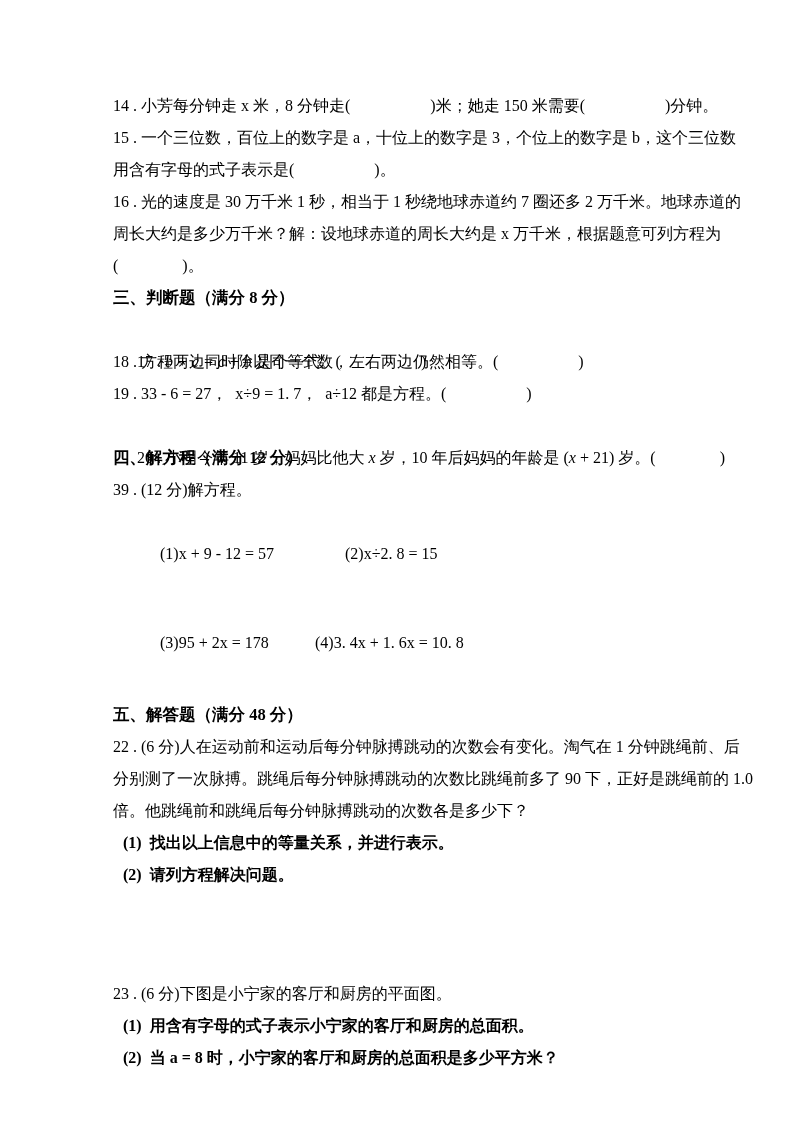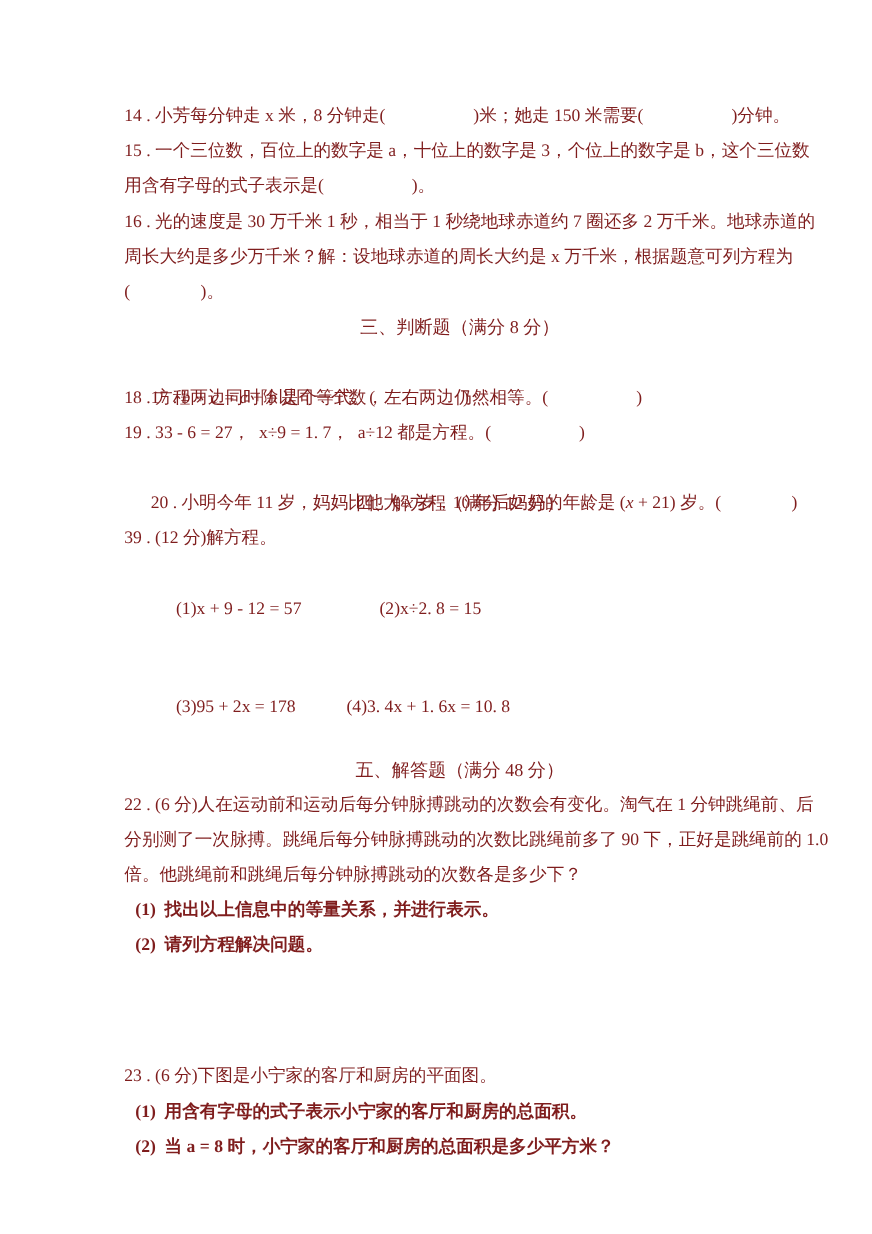--- a/index.html
+++ b/index.html
@@ -4,43 +4,43 @@
 <style>
   html, body { margin: 0; padding: 0; background: #ffffff; }
   .page {
     position: relative;
     width: 793px;
     height: 1122px;
     background: #ffffff;
     overflow: hidden;
     font-family: "Liberation Serif", "DejaVu Serif", serif;
     font-size: 16px;
-    color: #7f1d1d;
+    color: #000000;
   }
   .content {
     position: absolute;
     left: 113px;
     top: 90px;
     width: 610px;
   }
   .line {
     height: 32px;
     line-height: 32px;
     white-space: pre;          
   }
-  .heading { font-weight: normal; font-size: 16.5px; text-align: center; }
+  .heading { font-weight: bold; font-size: 16.5px; }
   .sub { padding-left: 10px; font-weight: bold; } 
   .eqrow { display: flex; padding-left: 15px; }
   .eqrow .cell { white-space: pre; }
   .eqrow .c1-r1 { width: 185px; }   
   .eqrow .c1-r2 { width: 155px; }   
   .eqrow .eq { }
   .it { font-style: italic; }
   .gap-work1 { margin-top: 57px; }  
-  .gap-work2 { margin-top: 57px; }  
+  .gap-work2 { margin-top: 72px; }  
   .gap-work3 { margin-top: 87px; }  
 </style>
 </head>
 <body>
 
 <div class="page">
   <div class="content">
 
     <div class="line">14 . 小芳每分钟走 x 米，8 分钟走(　　　　　)米；她走 150 米需要(　　　　　)分钟。</div>
 

